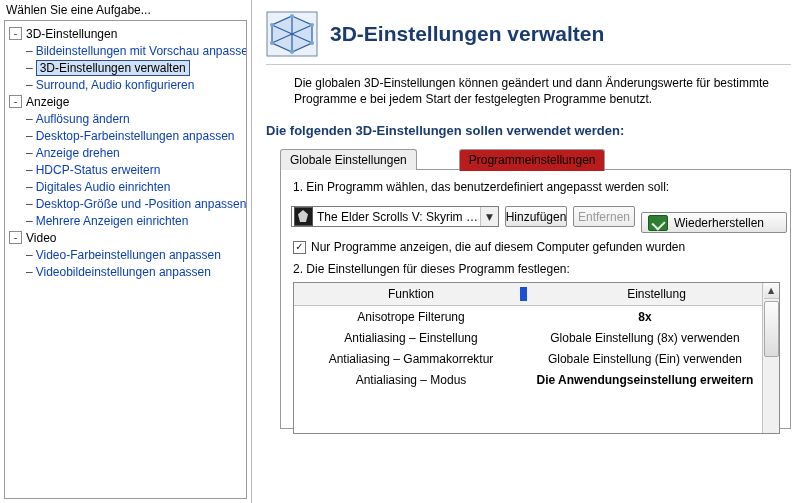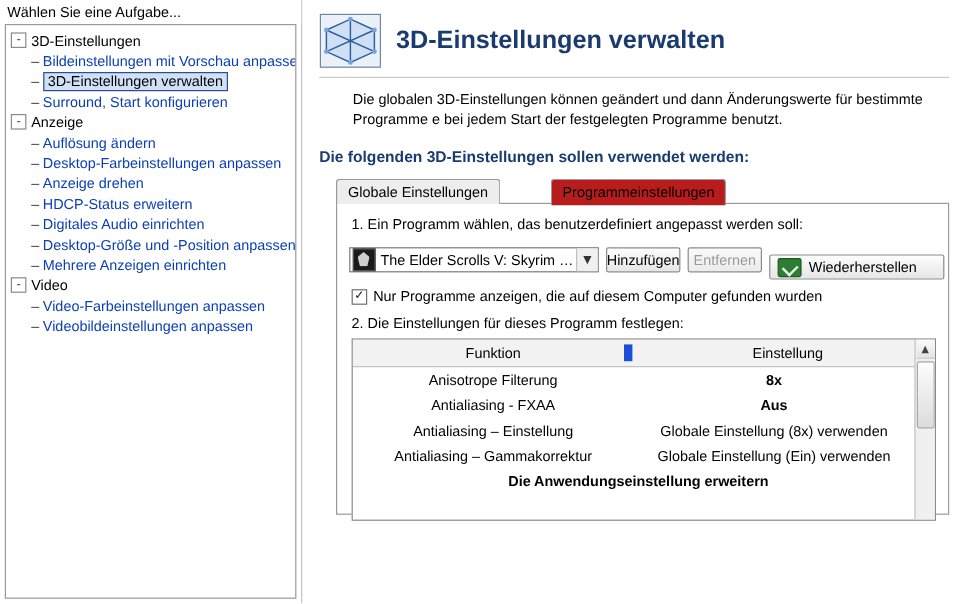--- a/index.html
+++ b/index.html
@@ -158,21 +158,21 @@
       <div class="child">
         <span class="dash">–</span>
         <span class="link">Bildeinstellungen mit Vorschau anpassen</span>
       </div>
       <div class="child selected">
         <span class="dash">–</span>
         <span class="link sel-box">3D-Einstellungen verwalten</span>
       </div>
       <div class="child">
         <span class="dash">–</span>
-        <span class="link">Surround, Start konfigurieren</span>
+        <span class="link">Surround, Audio konfigurieren</span>
       </div>
 
       <div class="node">
         <span class="twisty">-</span>
         <span class="root-label">Anzeige</span>
       </div>
       <div class="child">
         <span class="dash">–</span>
         <span class="link">Auflösung ändern</span>
       </div>
@@ -283,32 +283,29 @@
           <div class="grid-head">
             <div class="c1">Funktion</div>
             <div class="c2">Einstellung</div>
           </div>
 
           <div class="row">
             <div class="c1">Anisotrope Filterung</div>
             <div class="c2 bold">8x</div>
           </div>
           <div class="row">
-            <div class="c1">Antialiasing - FXAA</div>
-            <div class="c2 bold">Aus</div>
-          </div>
-          <div class="row">
             <div class="c1">Antialiasing – Einstellung</div>
             <div class="c2">Globale Einstellung (8x) verwenden</div>
           </div>
           <div class="row">
             <div class="c1">Antialiasing – Gammakorrektur</div>
             <div class="c2">Globale Einstellung (Ein) verwenden</div>
           </div>
           <div class="row">
+            <div class="c1">Antialiasing – Modus</div>
             <div class="c2 bold">Die Anwendungseinstellung erweitern</div>
           </div>
           <div class="row">
             
             
           </div>
 
         </div>
 
         <div class="scroll">

